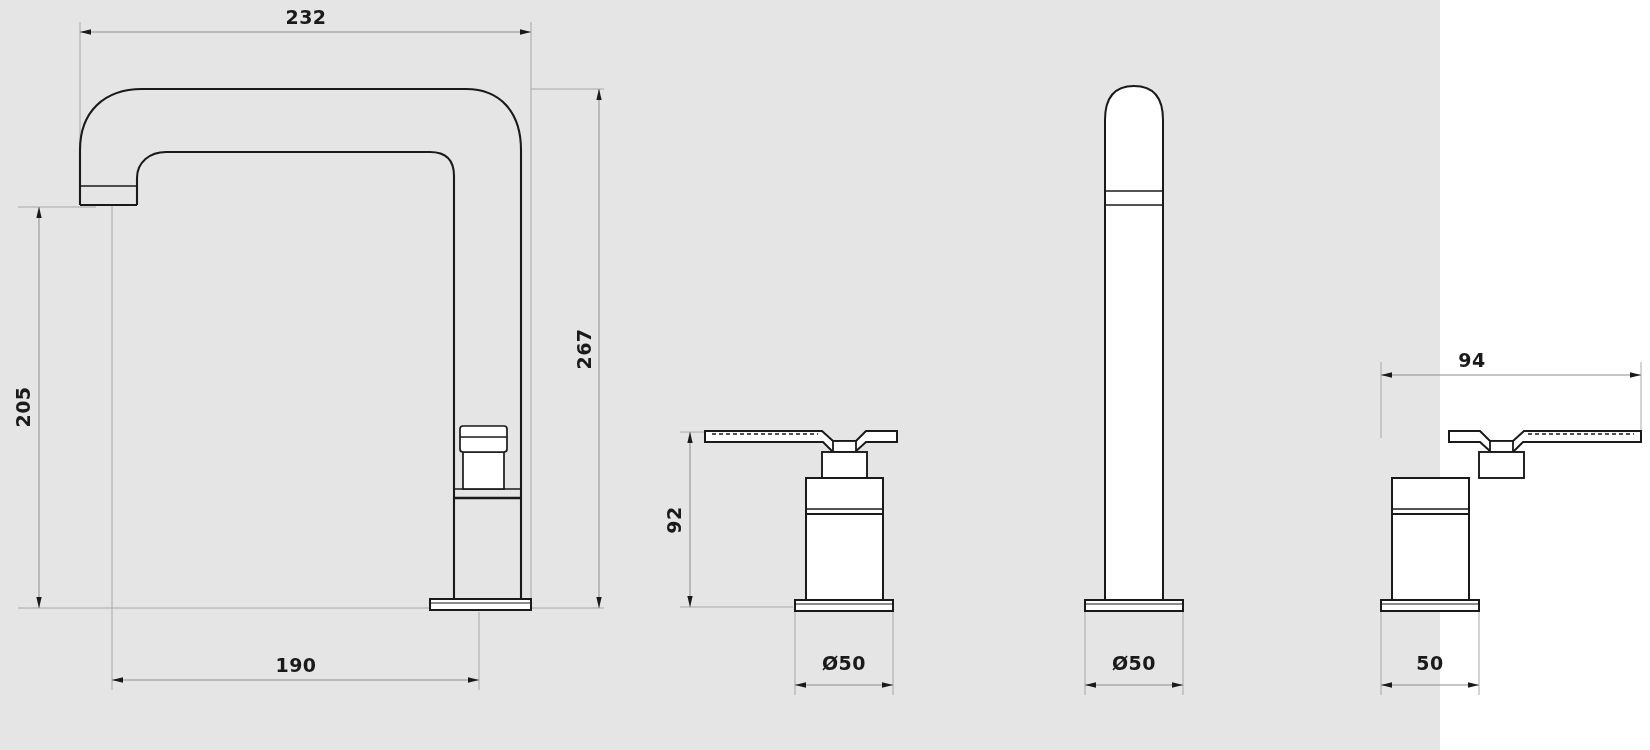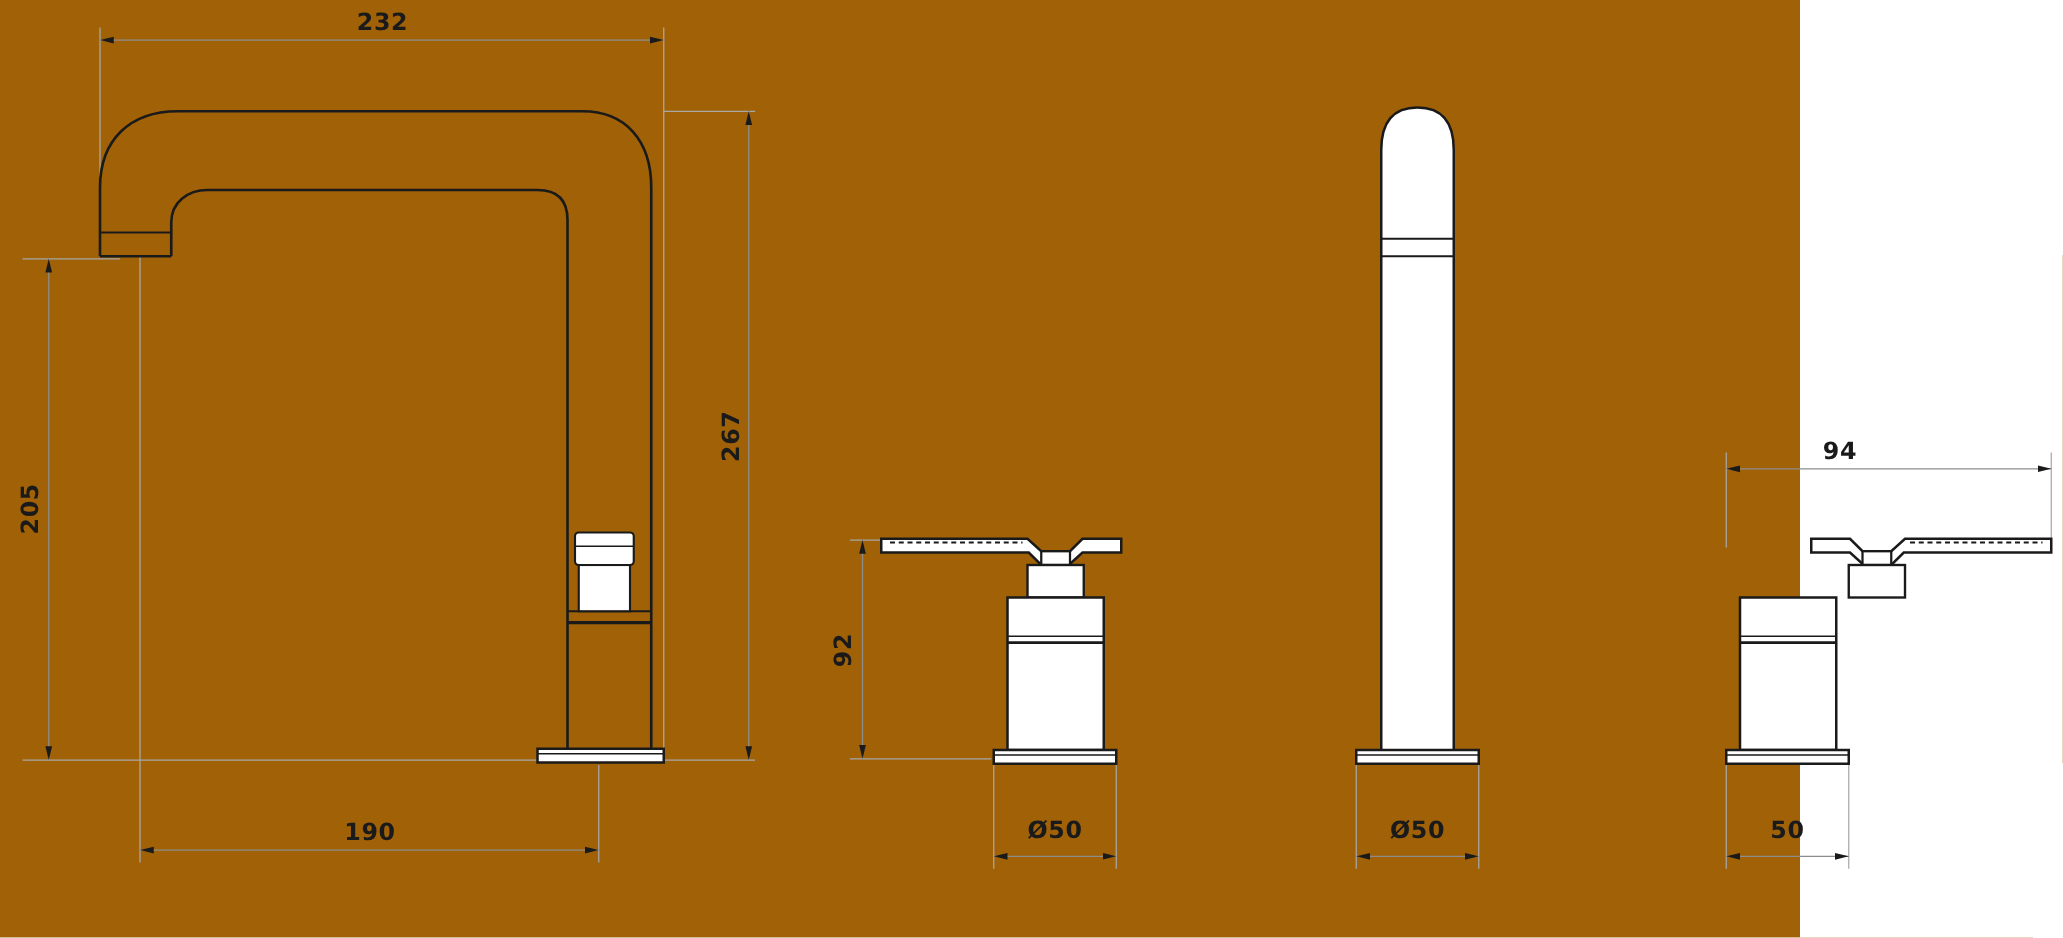--- a/index.html
+++ b/index.html
@@ -1,18 +1,18 @@
 <!DOCTYPE html>
 <html><head>
 <meta charset="utf-8">
 <style>
   html,body{margin:0;padding:0;background:#ffffff;}
   body{width:1650px;height:750px;overflow:hidden;
        font-family:"DejaVu Sans","Liberation Sans",sans-serif;}
-  #stage{position:relative;width:1440px;height:750px;background:#a16207;}
+  #stage{position:relative;width:1440px;height:750px;background:#e5e5e5;}
   svg{display:block;}
   .dimtext{font-family:"DejaVu Sans","Liberation Sans",sans-serif;
            font-size:19px;font-weight:700;fill:#1a1a1a;letter-spacing:0.5px;}
 </style>
 </head>
 <body>
 
 <div id="stage">
 <svg width="1650" height="750" viewBox="0 0 1650 750">
 

